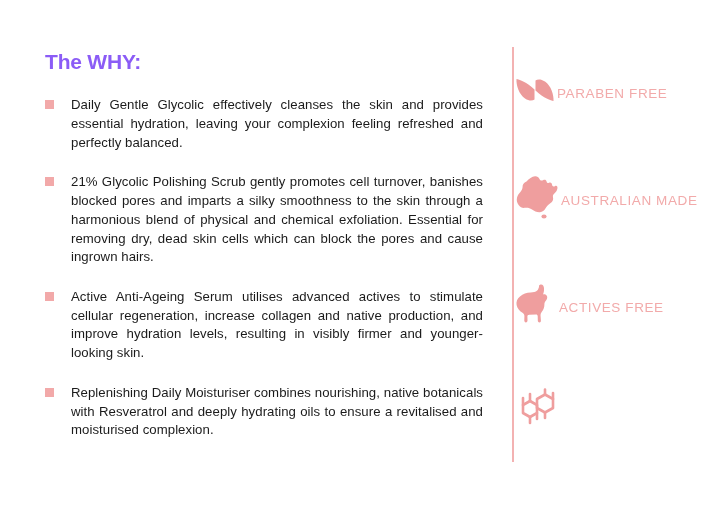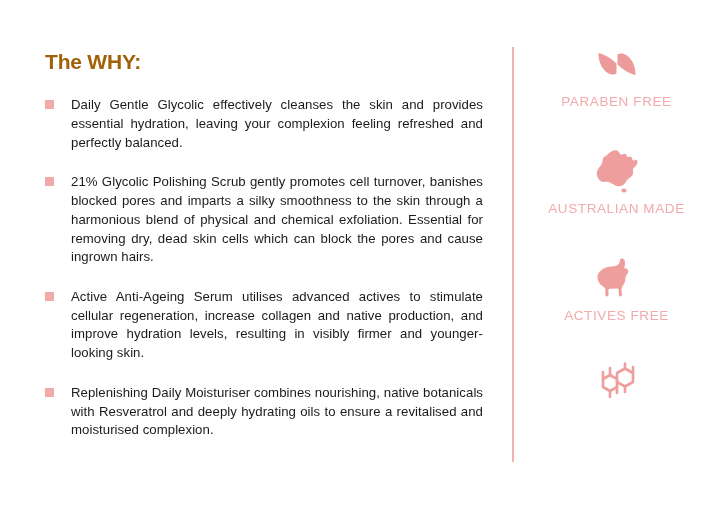--- a/index.html
+++ b/index.html
@@ -28,21 +28,21 @@
   .left-col {
     position: absolute;
     left: 45px;
     top: 50px;
     width: 438px;
   }
   .page-title {
     font-size: 21px;
     font-weight: bold;
     letter-spacing: -0.2px;
-    color: #a16207;
+    color: #8b5cf6;
     margin: 0 0 23px 0;
     line-height: 1.1;
   }
   .bullet-list {
     margin: 0;
     padding: 0;
     list-style: none;
   }
   .bullet-item {
     position: relative;
@@ -84,21 +84,21 @@
     left: 513px;
     top: 40px;
     width: 207px;
     height: 430px;
     display: flex;
     flex-direction: column;
     justify-content: flex-start;
   }
   .badge {
     display: flex;
-    flex-direction: column;
+    flex-direction: row;
     align-items: center;
     justify-content: flex-start;
     height: 107px;
   }
   .badge-icon {
     height: 48px;
     display: flex;
     align-items: center;
     justify-content: center;
     margin-bottom: 7px;

